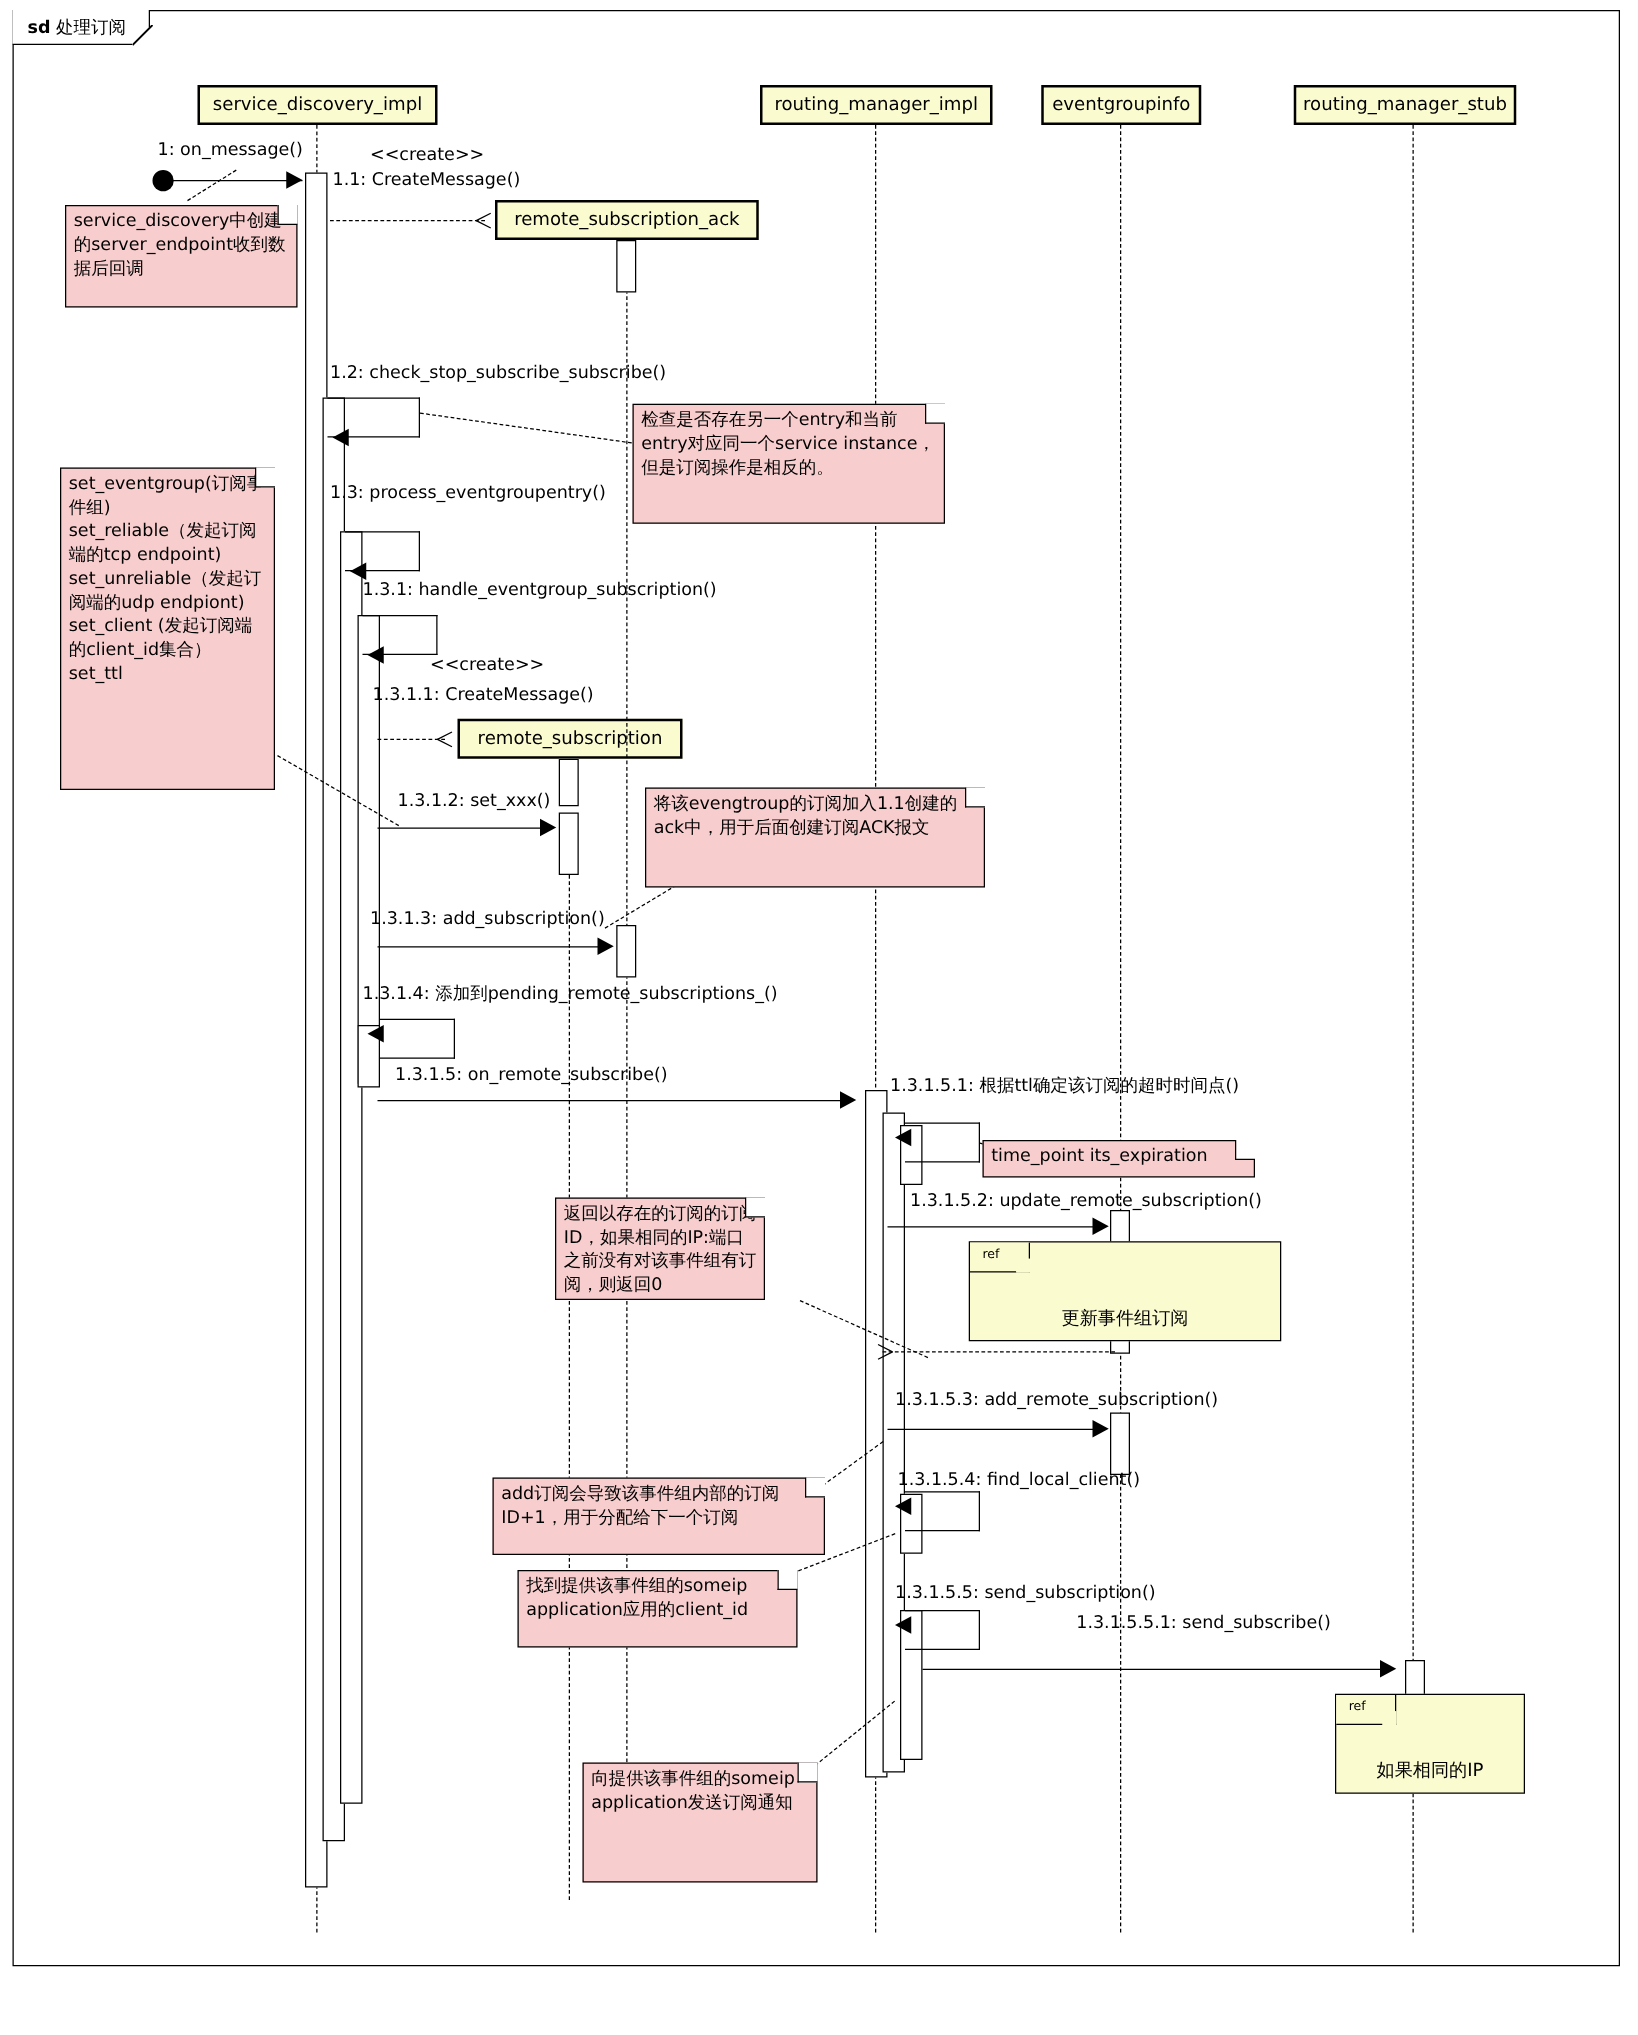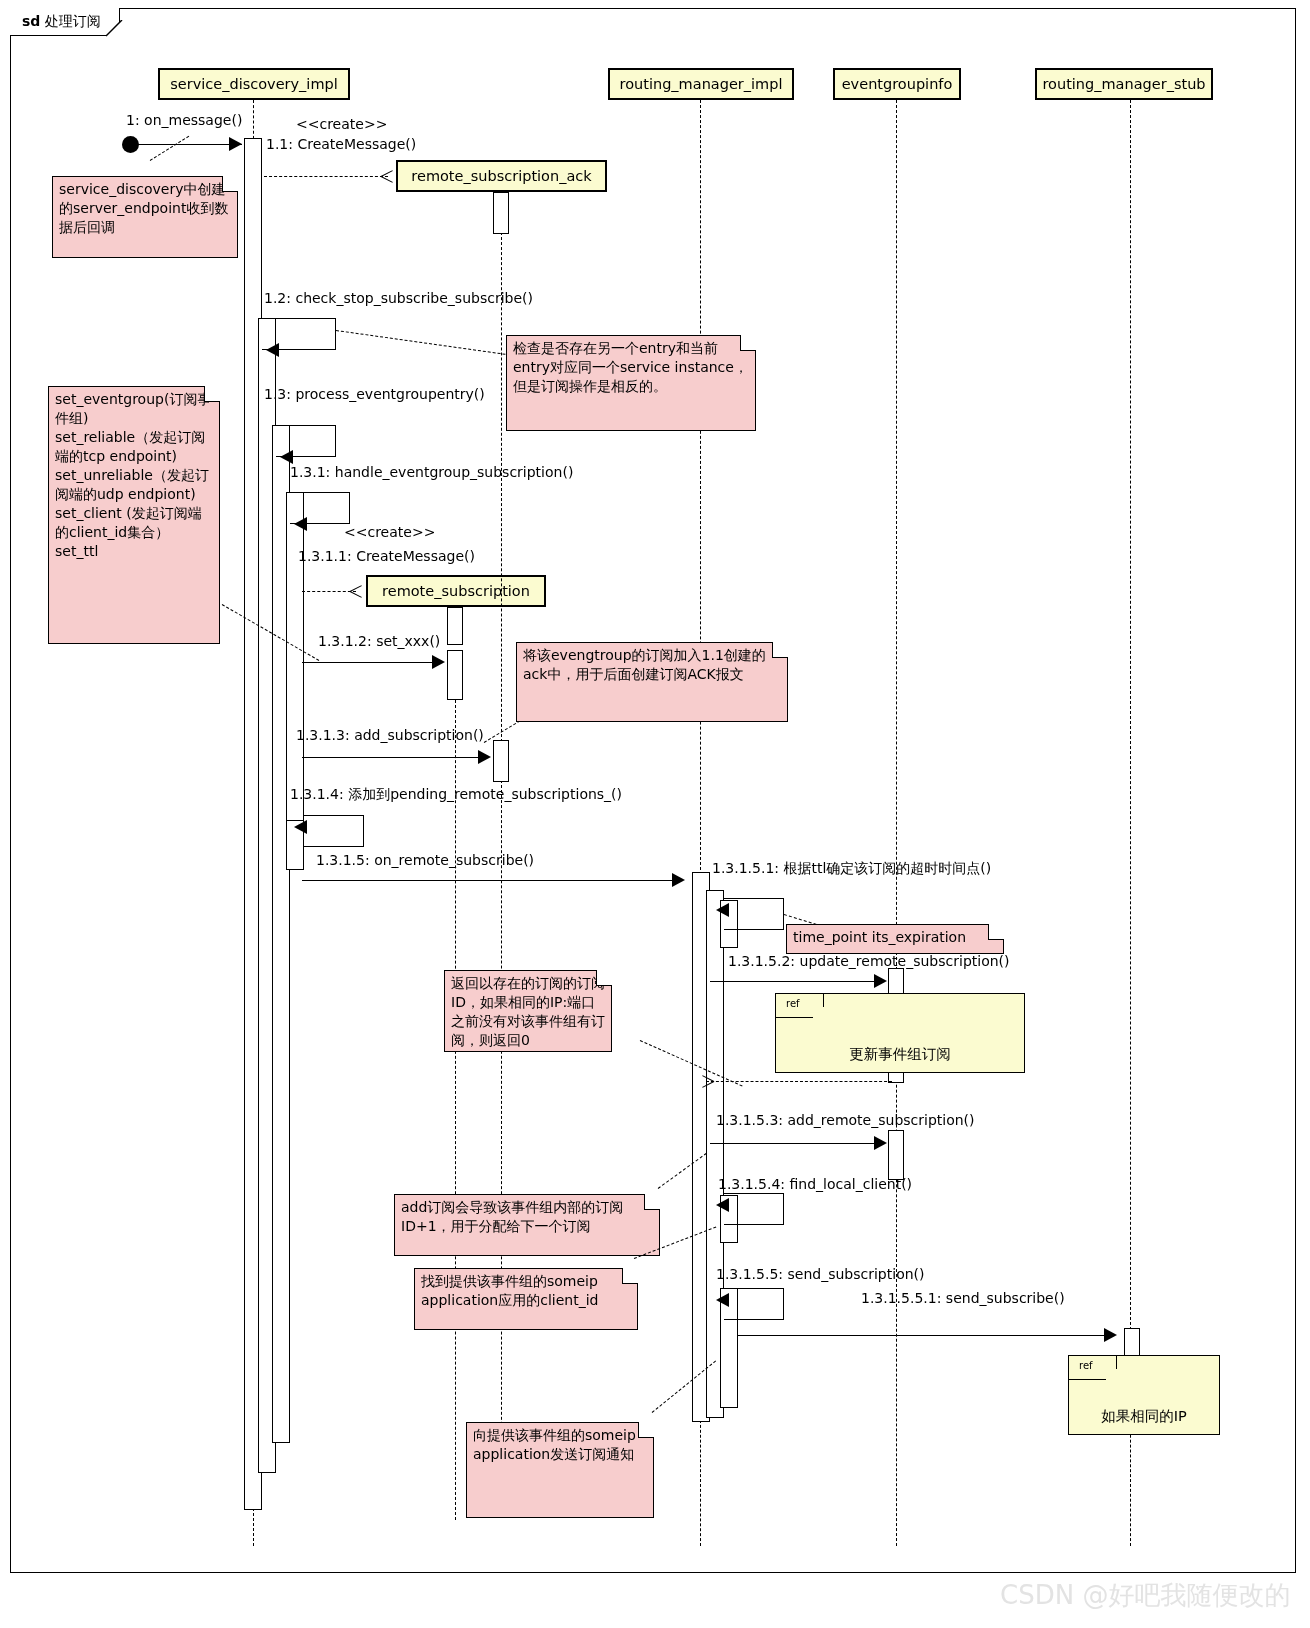--- a/index.html
+++ b/index.html
@@ -43,21 +43,21 @@
   .head-open-l:after{top:7px;transform:rotate(-27deg);}
 
   
   .selfcall{position:absolute;box-sizing:border-box;border:1.5px solid #000;border-left:none;background:transparent;}
 
   
   .startdot{position:absolute;width:17px;height:17px;border-radius:50%;background:#000;}
 
   
   .note{position:absolute;background:#f7cdcd;border:1.3px solid #000;box-sizing:border-box;
-        font-size:14px;line-height:19px;color:#000;padding:3px 6px 4px 6px;margin-top:12px;}
+        font-size:14px;line-height:19px;color:#000;padding:3px 6px 4px 6px;}
   .note .fold{position:absolute;right:-1px;top:-1px;width:15px;height:15px;
         background:#fff;border-left:1.3px solid #000;border-bottom:1.3px solid #000;}
   .noteline{position:absolute;height:0;border-top:1.5px dashed #000;transform-origin:left center;}
 
   
   .reffrag{position:absolute;background:#fbfbd0;border:1.3px solid #000;box-sizing:border-box;}
   .reffrag .reftab{position:absolute;left:0;top:0;height:24px;width:48px;box-sizing:border-box;
         border-right:1.3px solid #000;border-bottom:1.3px solid #000;background:#fbfbd0;}
   .reffrag .reftab:after{content:"";position:absolute;right:-1px;bottom:-1px;width:0;height:0;
         border-left:11px solid #fbfbd0;border-bottom:11px solid #fbfbd0;}
@@ -270,15 +270,14 @@
     <div class="fold"></div>
     <span>找到提供该事件组的someip application应用的client_id</span>
   </div>
 
   <div class="noteline" style="left:652px;top:1412px;width:82px;transform:rotate(-39deg);"></div>
   <div class="note" style="left:466px;top:1410px;width:188px;height:96px;">
     <div class="fold"></div>
     <span>向提供该事件组的someip application发送订阅通知</span>
   </div>
 
-  <div class="watermark" style="left:1000px;top:1578px;">CSDN @好吧我随便改的</div>
 
 </div>
 
 </body></html>

